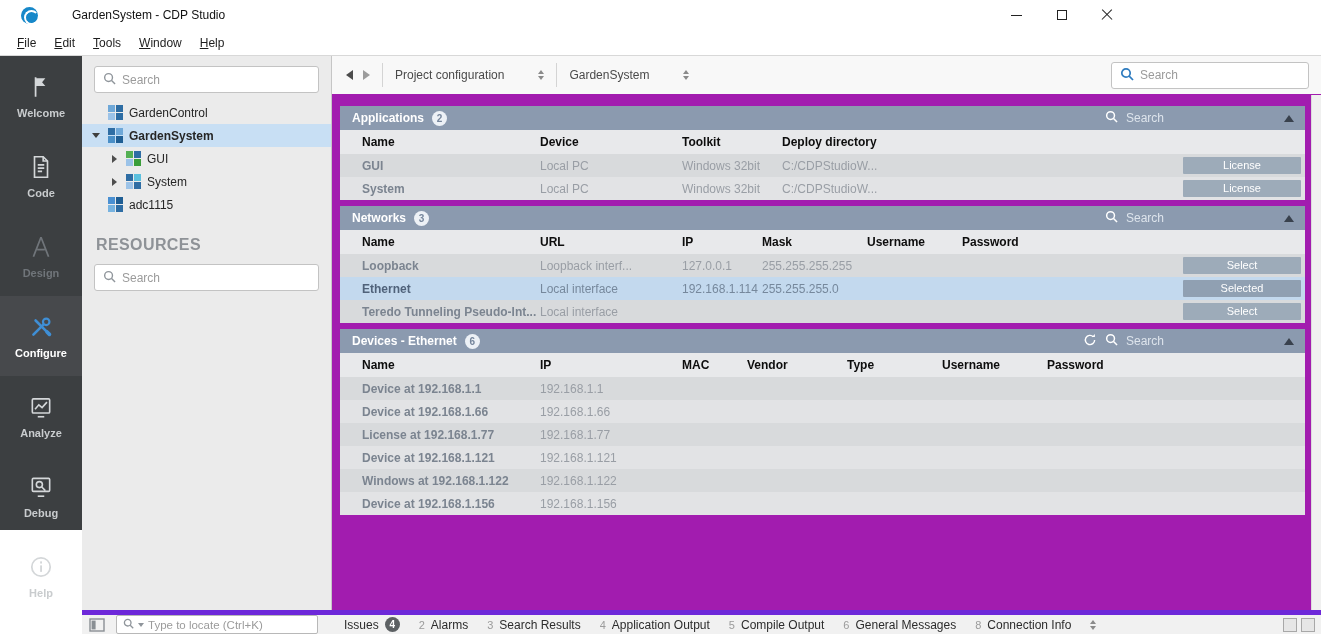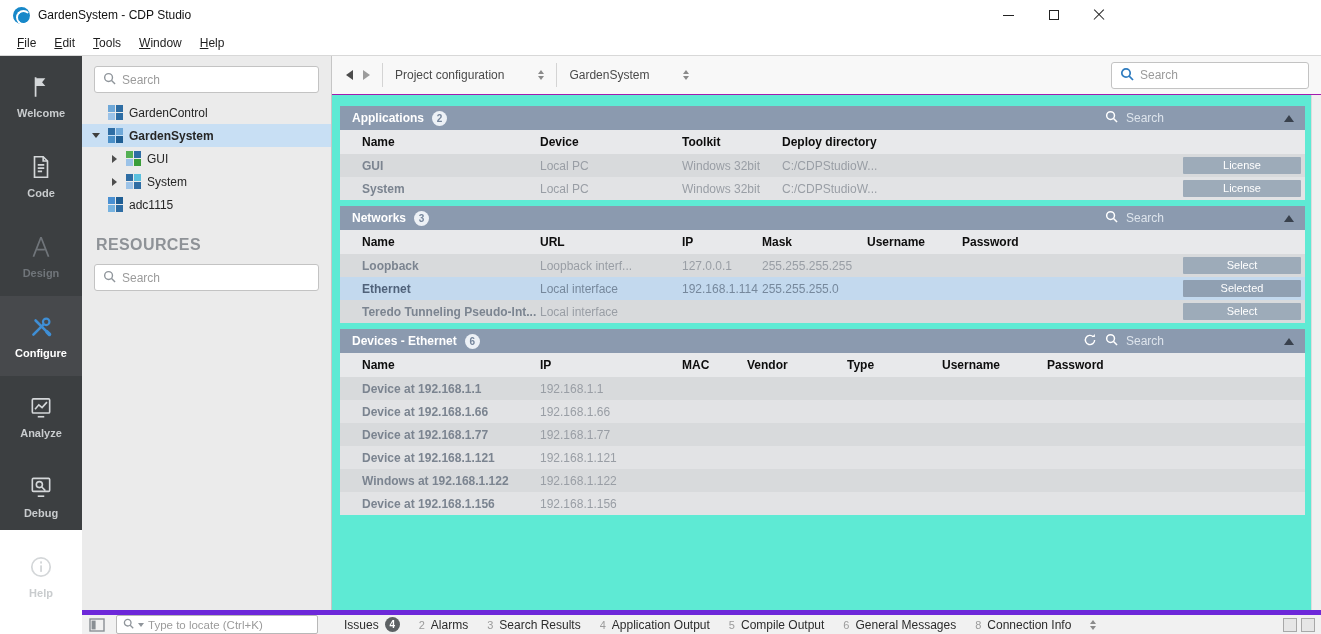--- a/index.html
+++ b/index.html
@@ -1,21 +1,21 @@
 <!DOCTYPE html>
 <html><head>
 <meta charset="utf-8">
 <style>
   * { box-sizing: border-box; margin: 0; padding: 0; }
   html,body { width:1321px; height:634px; overflow:hidden; }
   body { font-family:"Liberation Sans", sans-serif; font-size:12px; background:#fff; position:relative; color:#222; }
   u { text-decoration: underline; }
 
   
-  .titlebar { position:absolute; left:4px; top:0; width:1117px; height:30px; background:#fff; display:flex; align-items:center; padding-left:9px; }
+  .titlebar { position:absolute; left:12px; top:0; width:1117px; height:30px; background:#fff; display:flex; align-items:center; padding-left:9px;gap:26px; }
   .app-logo { width:17px; height:17px; border-radius:50%; background:#1788c9; position:relative; margin-right:8px; flex:0 0 auto; }
   .app-logo::before { content:""; position:absolute; left:3px; top:3px; width:11px; height:11px; border:2.2px solid #fff; border-radius:50%; border-right-color:transparent; }
   .title-text { font-size:12px; color:#111; }
   .win-btns { margin-left:auto; display:flex; height:30px; }
   .wc { width:45px; height:30px; display:flex; align-items:center; justify-content:center; }
   .wc-min i { display:block; width:11px; height:1px; background:#222; }
   .wc-max i { display:block; width:10px; height:10px; border:1px solid #222; }
   .wc-close i { position:relative; display:block; width:12px; height:12px; }
   .wc-close i::before, .wc-close i::after { content:""; position:absolute; left:-1px; top:5px; width:14px; height:1.4px; background:#222; }
   .wc-close i::before { transform:rotate(45deg); }
@@ -68,21 +68,21 @@
   
   .main-toolbar { position:absolute; left:332px; top:56px; width:989px; height:39px; background:#f8f8f8; border-bottom:1px solid #a21caf; display:flex; align-items:center; padding:0 8px 0 14px; }
   .nav-group { display:flex; align-items:center; gap:10px; }
   .tb-divider { width:1px; height:24px; background:#d4d4d4; margin:0 12px; }
   .crumb { display:flex; align-items:center; gap:34px; color:#4a4a4a; }
   .tb-search { margin-left:auto; width:198px; height:27px; background:#fff; border:1px solid #c3c3c3; border-radius:3px; display:flex; align-items:center; padding:0 8px; gap:6px; color:#2e7bbf; margin-right:4px; }
   .tb-search input { border:none; outline:none; background:transparent; font-family:inherit; font-size:12px; width:100%; color:#333; }
   .tb-search input::placeholder { color:#9b9b9b; }
 
   
-  .content { position:absolute; left:332px; top:95px; width:979px; height:515px; background:#5eead4; padding:11px 6px 0 8px; overflow:hidden; }
+  .content { position:absolute; left:332px; top:95px; width:979px; height:515px; background:#a21caf; padding:11px 6px 0 8px; overflow:hidden; }
   .vscroll { position:absolute; right:0; top:95px; width:10px; height:515px; background:#f0f0f0; border-left:1px solid #dcdcdc; }
 
   .panel { margin-bottom:6px; }
   .sec-header { height:24px; background:#8b9aaf; display:flex; align-items:center; color:#fff; padding:0 8px 0 12px; }
   .sec-title { font-weight:bold; }
   .sec-badge { width:15px; height:15px; border-radius:50%; background:#edf1f6; color:#76869c; font-size:10px; font-weight:bold; display:flex; align-items:center; justify-content:center; margin-left:8px; }
   .hdr-right { margin-left:auto; display:flex; align-items:center; gap:8px; color:#fff; }
   .hdr-search-label { color:#dde4ec; }
   .sec-collapse { margin-left:112px; margin-right:3px; }
 
@@ -437,21 +437,21 @@
     </div>
     <div class="trow dev-grid row-a">
       <span class="td name">Device at 192.168.1.1</span>
       <span class="td">192.168.1.1</span>
     </div>
     <div class="trow dev-grid row-b">
       <span class="td name">Device at 192.168.1.66</span>
       <span class="td">192.168.1.66</span>
     </div>
     <div class="trow dev-grid row-a">
-      <span class="td name">Device at 192.168.1.77</span>
+      <span class="td name">License at 192.168.1.77</span>
       <span class="td">192.168.1.77</span>
     </div>
     <div class="trow dev-grid row-b">
       <span class="td name">Device at 192.168.1.121</span>
       <span class="td">192.168.1.121</span>
     </div>
     <div class="trow dev-grid row-a">
       <span class="td name">Windows at 192.168.1.122</span>
       <span class="td">192.168.1.122</span>
     </div>

